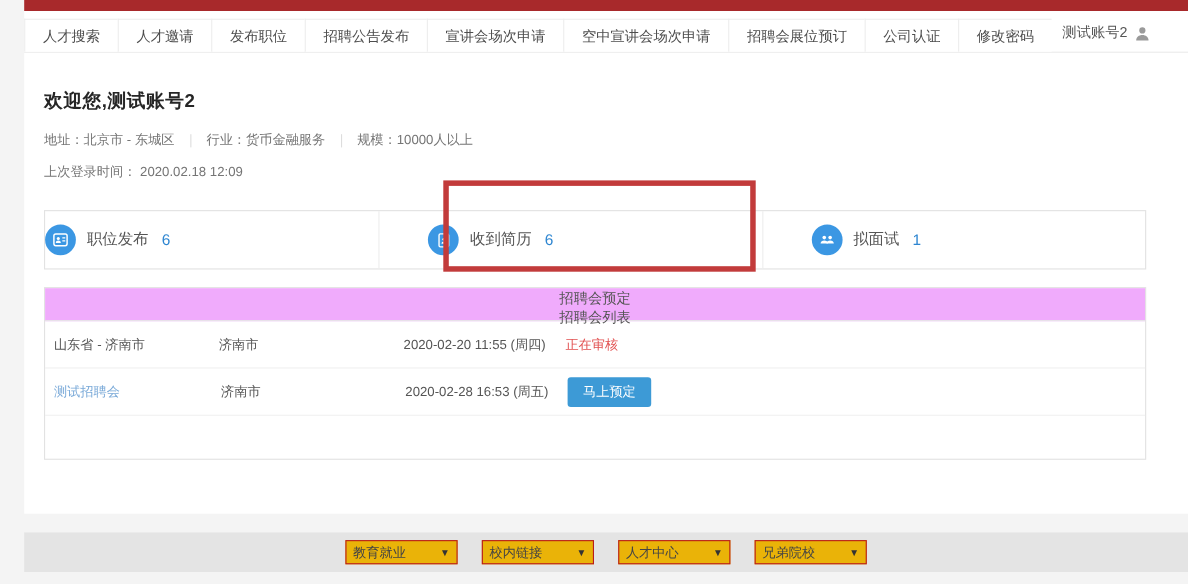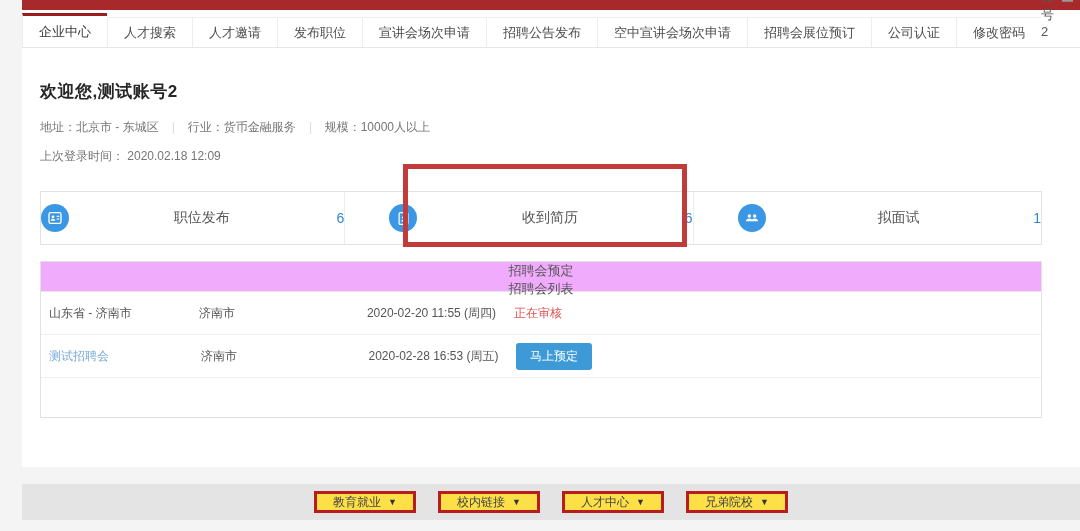--- a/index.html
+++ b/index.html
@@ -48,21 +48,21 @@
   }
   .info-line .sep { border-left:1px solid #ddd; height:12px; margin:0 14px; }
   .login-line { margin-top:12px; font-size:12px; color:#757575; }
 
   
   .stats {
     margin-top:26px; height:54px; border:1px solid #e2e2e2;
     display:flex; align-items:stretch; background:#fff;
   }
   .stat {
-    flex:1; display:flex; align-items:center; justify-content:space-between; gap:10px;
+    flex:1; display:flex; align-items:center; justify-content:flex-start; gap:10px;
     cursor:pointer;
   }
   .stat + .stat { border-left:1px solid #ededed;padding-left:44px; }
   .stat-icon {
     width:28px; height:28px; border-radius:50%; background:#3b97e3;
     display:flex; align-items:center; justify-content:center; flex:0 0 28px;
   }
   .stat-label { font-size:14px; color:#555; }
   .stat-count { font-size:14px; color:#2e86d1; margin-left:2px; }
 
@@ -94,43 +94,42 @@
     padding:5px 14px; border-radius:3px; border:none; cursor:pointer;
   }
   .panel-spacer { height:39px; }
 
   
   .footer-band {
     margin-top:17px; height:36px; background:#e4e4e4;
     display:flex; align-items:center; justify-content:center; gap:22px;
   }
   .fselect {
-    width:102px; height:22px; background:#fde047; border:3px solid #b91c1c;
+    width:102px; height:22px; background:#eab308; border:1px solid #b91c1c;
     display:flex; align-items:center; justify-content:space-between;
-    padding:0 16px; font-size:12px; color:#444; cursor:pointer;
+    padding:0 6px; font-size:12px; color:#444; cursor:pointer;
   }
   .fselect .arrow { font-size:9px; color:#333; }
   .wechat-label {
     padding:13px 0 0 298px; font-size:13px; font-weight:bold; color:#3a3a3a;
   }
 </style>
 </head>
 <body>
 
 <div class="page">
 
   <div class="topbar"></div>
 
   <div class="nav">
-    <div class="tab active">企业中心</div>
     <div class="tab">人才搜索</div>
     <div class="tab">人才邀请</div>
     <div class="tab">发布职位</div>
+    <div class="tab">招聘公告发布</div>
     <div class="tab">宣讲会场次申请</div>
-    <div class="tab">招聘公告发布</div>
     <div class="tab">空中宣讲会场次申请</div>
     <div class="tab">招聘会展位预订</div>
     <div class="tab">公司认证</div>
     <div class="tab">修改密码</div>
     <div class="account">
       <span>测试账号2</span>
       <span style="display:flex;">
         <svg width="15" height="15" viewBox="0 0 24 24">
           <circle cx="12" cy="7.5" r="4.5" fill="#9a9a9a"></circle>
           <path d="M3 22c0-5 4-8 9-8s9 3 9 8z" fill="#9a9a9a"></path>

